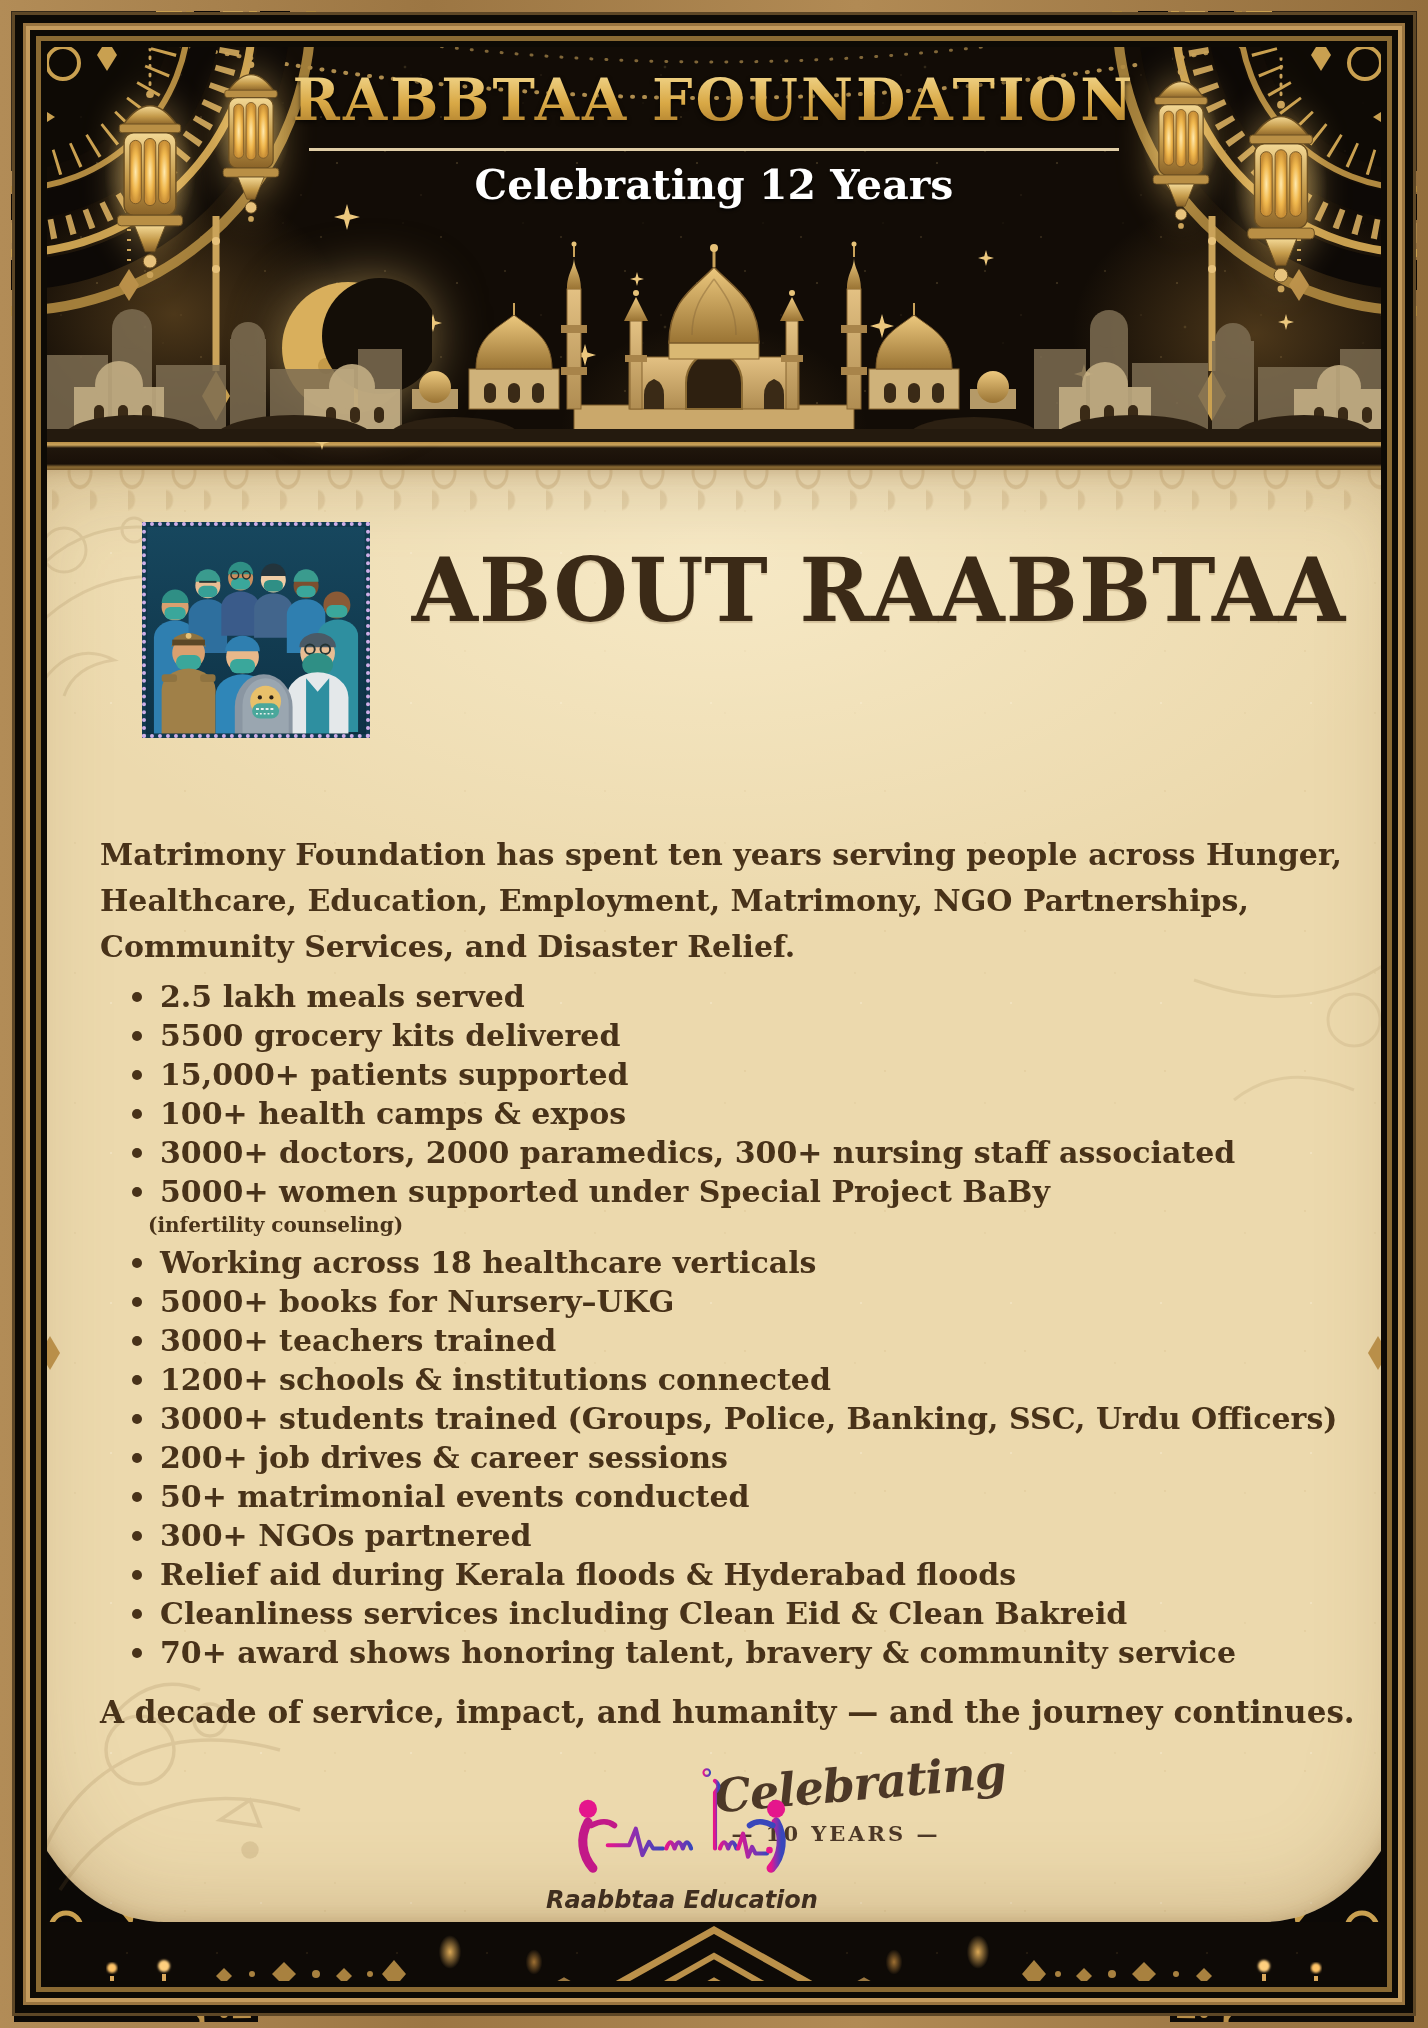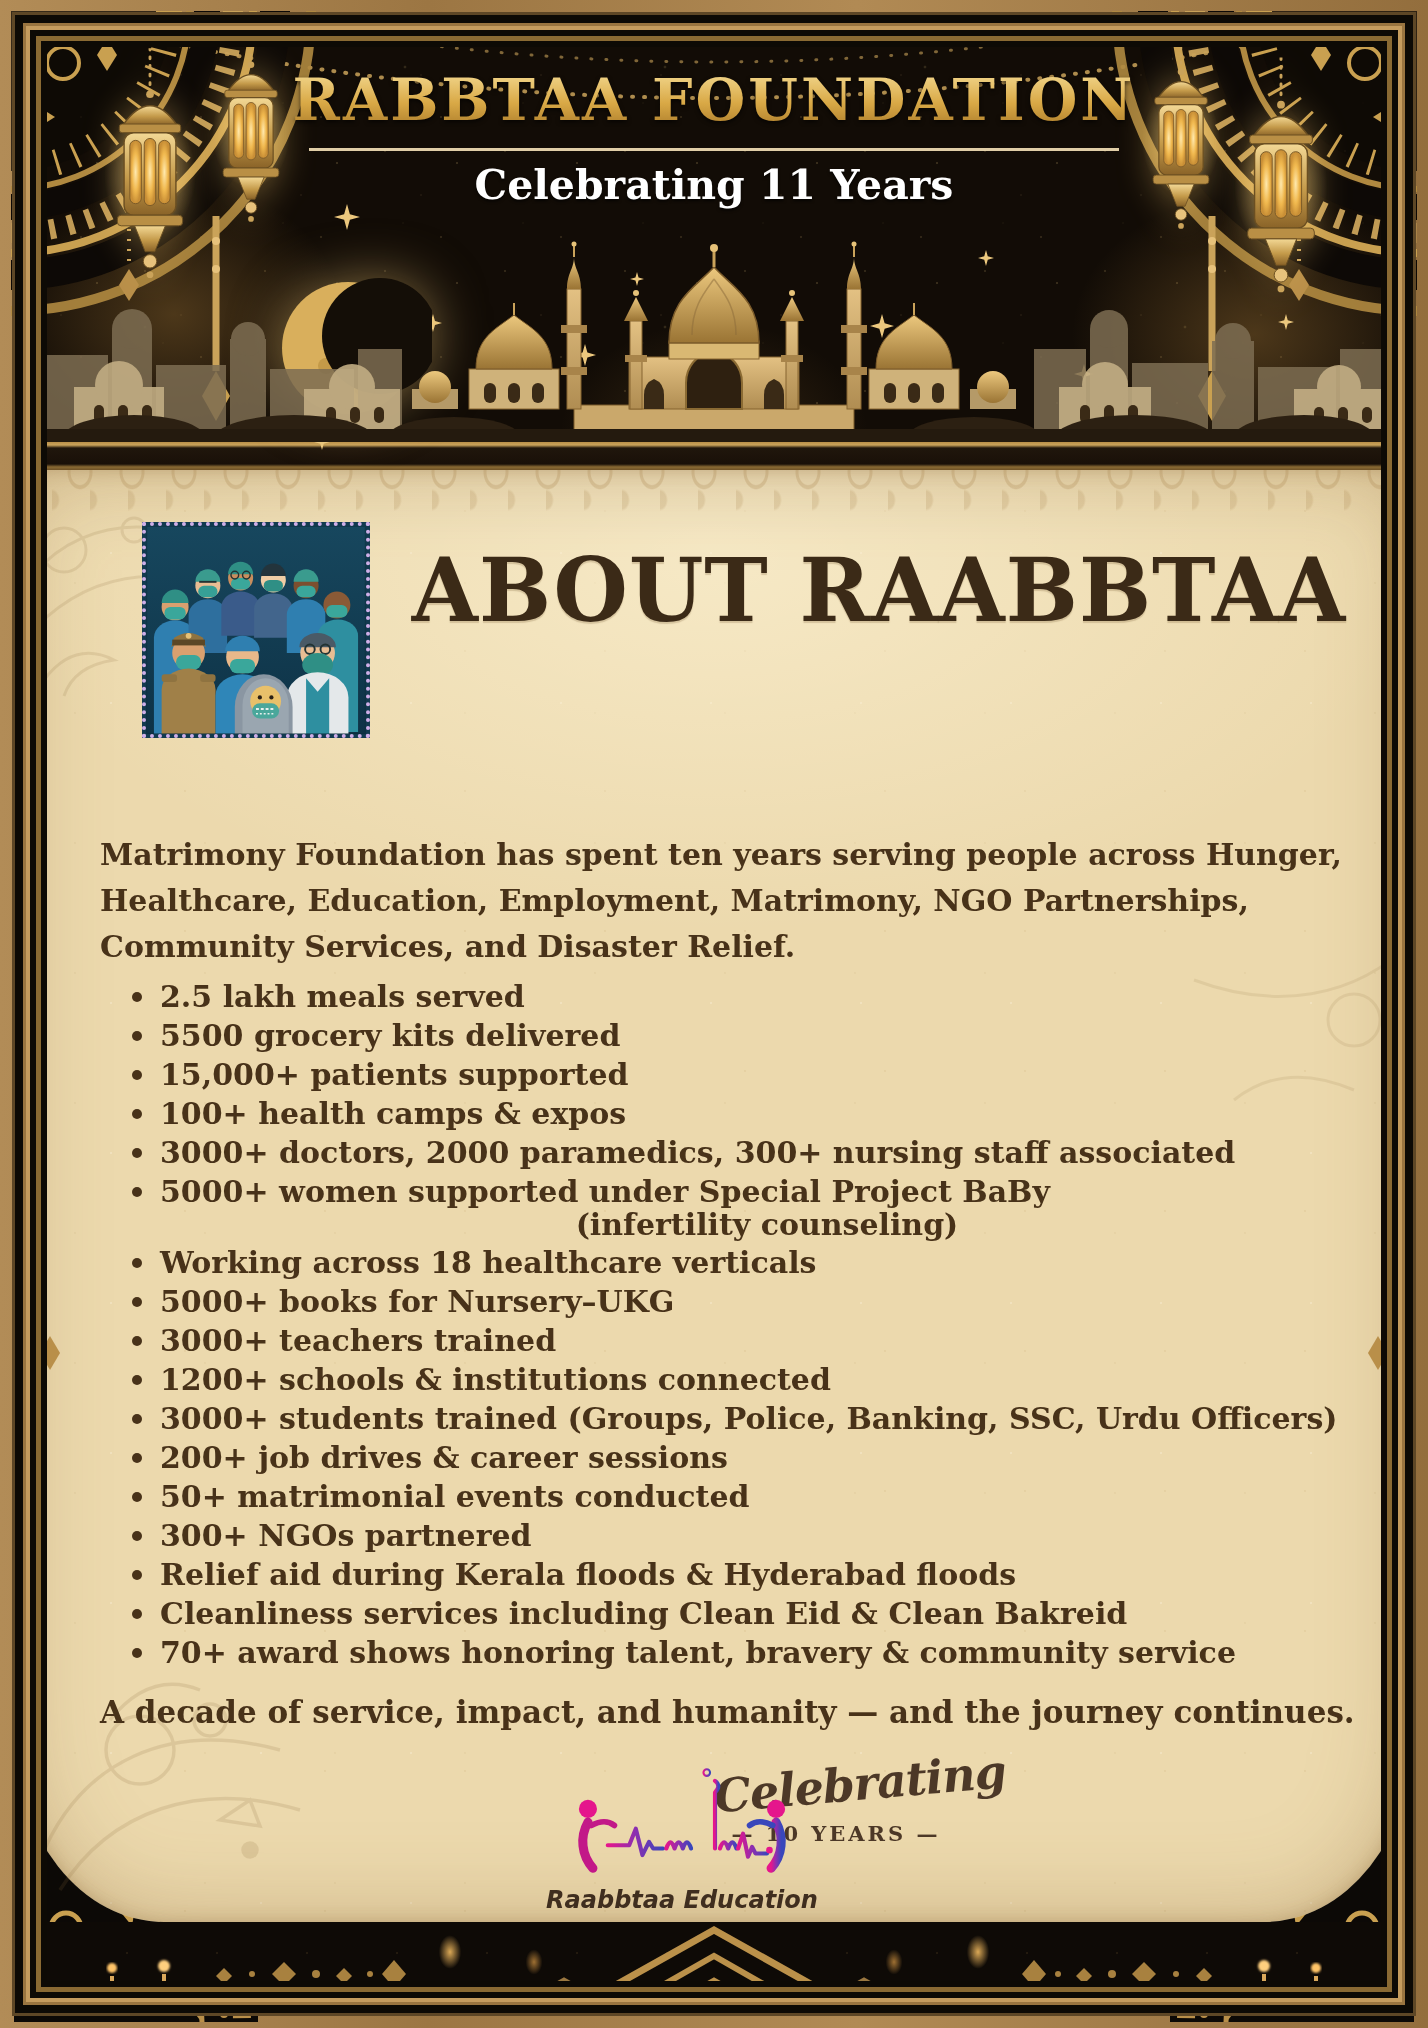--- a/index.html
+++ b/index.html
@@ -97,21 +97,21 @@
     transform:scaleX(.97);text-shadow:0 2px 1px rgba(120,90,50,.25);}
 
   .intro{position:absolute;left:86px;top:362px;width:1276px;
     font-size:30px;line-height:46px;font-weight:700;color:#483219;}
 
   .bullets{position:absolute;left:102px;top:512px;width:1270px;margin:0;padding:0;list-style:none;}
   .bullets li{position:relative;padding-left:44px;margin:0 0 9px 0;
     font-size:30px;line-height:30px;font-weight:700;color:#483219;}
   .bullets li::before{content:"";position:absolute;left:16px;top:10px;width:10px;height:10px;
     border-radius:50%;background:#483219;}
-  .bullet-sub{display:block;margin:4px 0 0 -12px;font-size:30px;line-height:28px;font-weight:700;color:#483219;text-align:center;}
+  .bullet-sub{display:block;margin:4px 0 0 -12px;font-size:20px;line-height:28px;font-weight:700;color:#483219;}
   .bullet-sub:empty{display:none;}
 
   .closing{position:absolute;left:86px;top:1224px;width:1280px;
     font-size:31px;line-height:36px;font-weight:700;color:#483219;}
 
   
   .ft-script{position:absolute;left:700px;top:1292px;width:240px;text-align:center;
     font-size:46px;line-height:48px;font-weight:700;font-style:italic;color:#4c3827;
     transform:rotate(-5deg);letter-spacing:-1px;}
   .ft-years{position:absolute;left:712px;top:1352px;width:220px;text-align:center;
@@ -264,21 +264,21 @@
     <div class="spark" style="left:300px;top:420px;width:16px;height:16px"></div>
     <div class="spark" style="left:616px;top:258px;width:14px;height:14px"></div>
     <div class="spark" style="right:520px;top:300px;width:24px;height:24px"></div>
     <div class="spark" style="right:420px;top:236px;width:16px;height:16px"></div>
     <div class="spark" style="right:320px;top:350px;width:20px;height:20px"></div>
     <div class="spark" style="right:120px;top:300px;width:16px;height:16px"></div>
     <div class="spark" style="left:120px;top:390px;width:18px;height:18px"></div>
 
     <div class="hd-title">RABBTAA FOUNDATION</div>
     <div class="hd-rule"></div>
-    <div class="hd-sub">Celebrating 11 Years</div>
+    <div class="hd-sub">Celebrating 12 Years</div>
 
     <svg class="moon" viewBox="0 0 156 156">
       <circle cx="72" cy="78" r="66" fill="#d9af5c"></circle>
       <circle cx="68" cy="60" r="6" fill="#c49a48"></circle>
         <circle cx="50" cy="96" r="8" fill="#c49a48"></circle>
         <circle cx="84" cy="120" r="5" fill="#c49a48"></circle>
       <circle cx="104" cy="66" r="58" fill="#140e07"></circle>
     </svg>
 
     <svg class="skyline" viewBox="0 0 1400 205" preserveAspectRatio="none">

